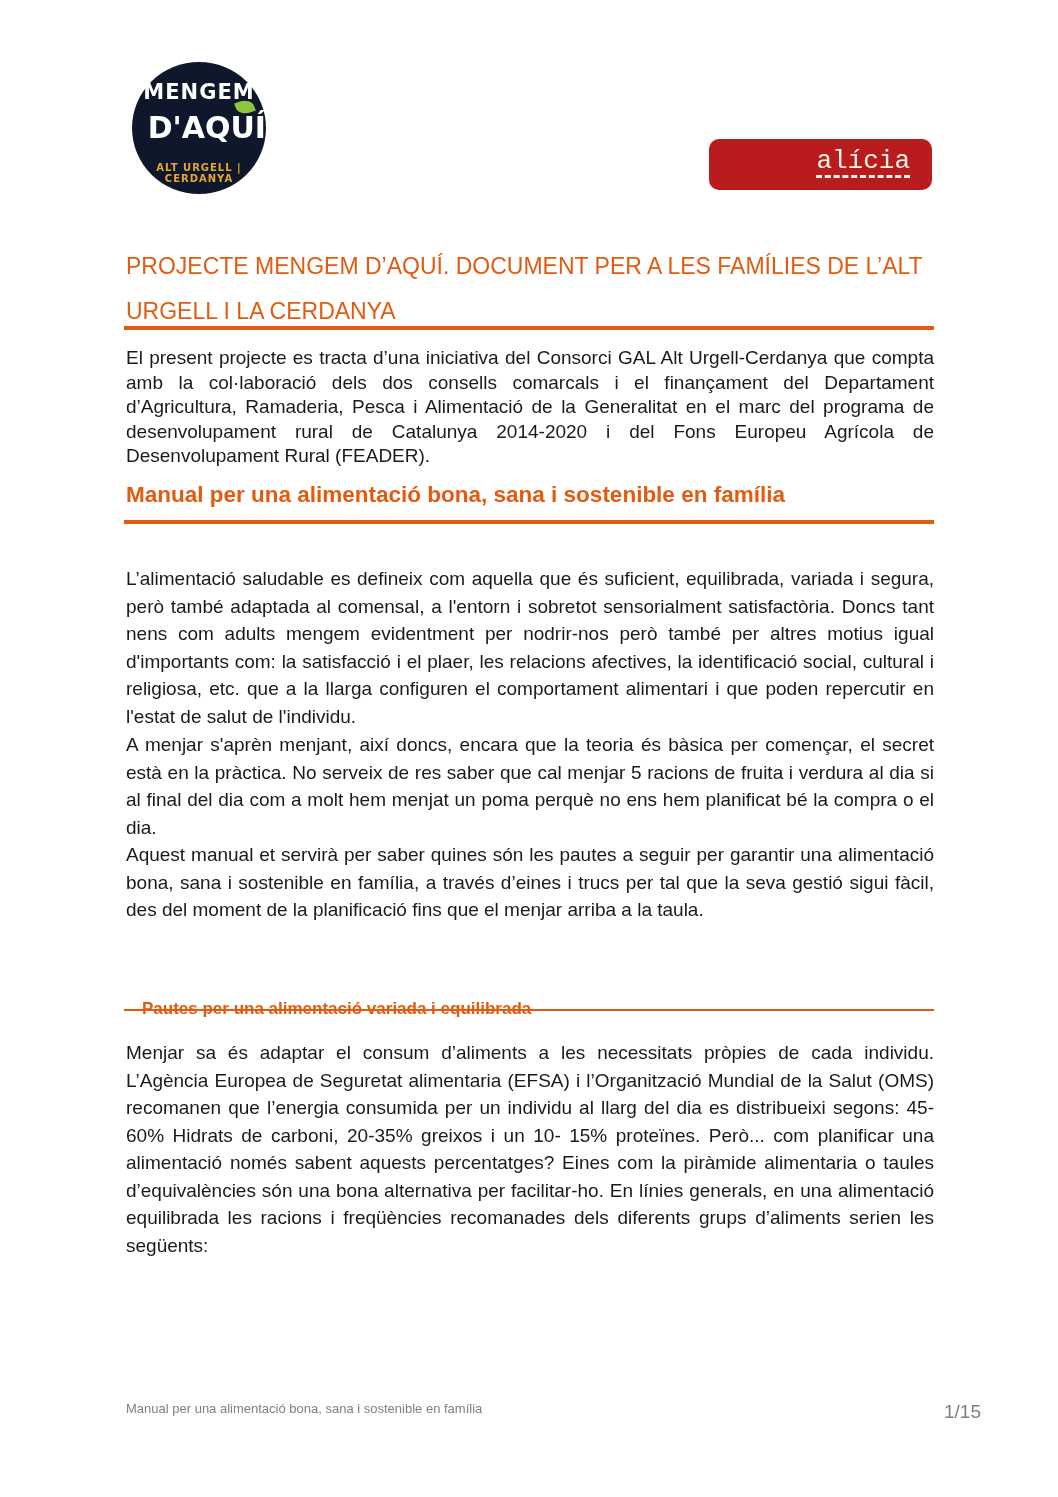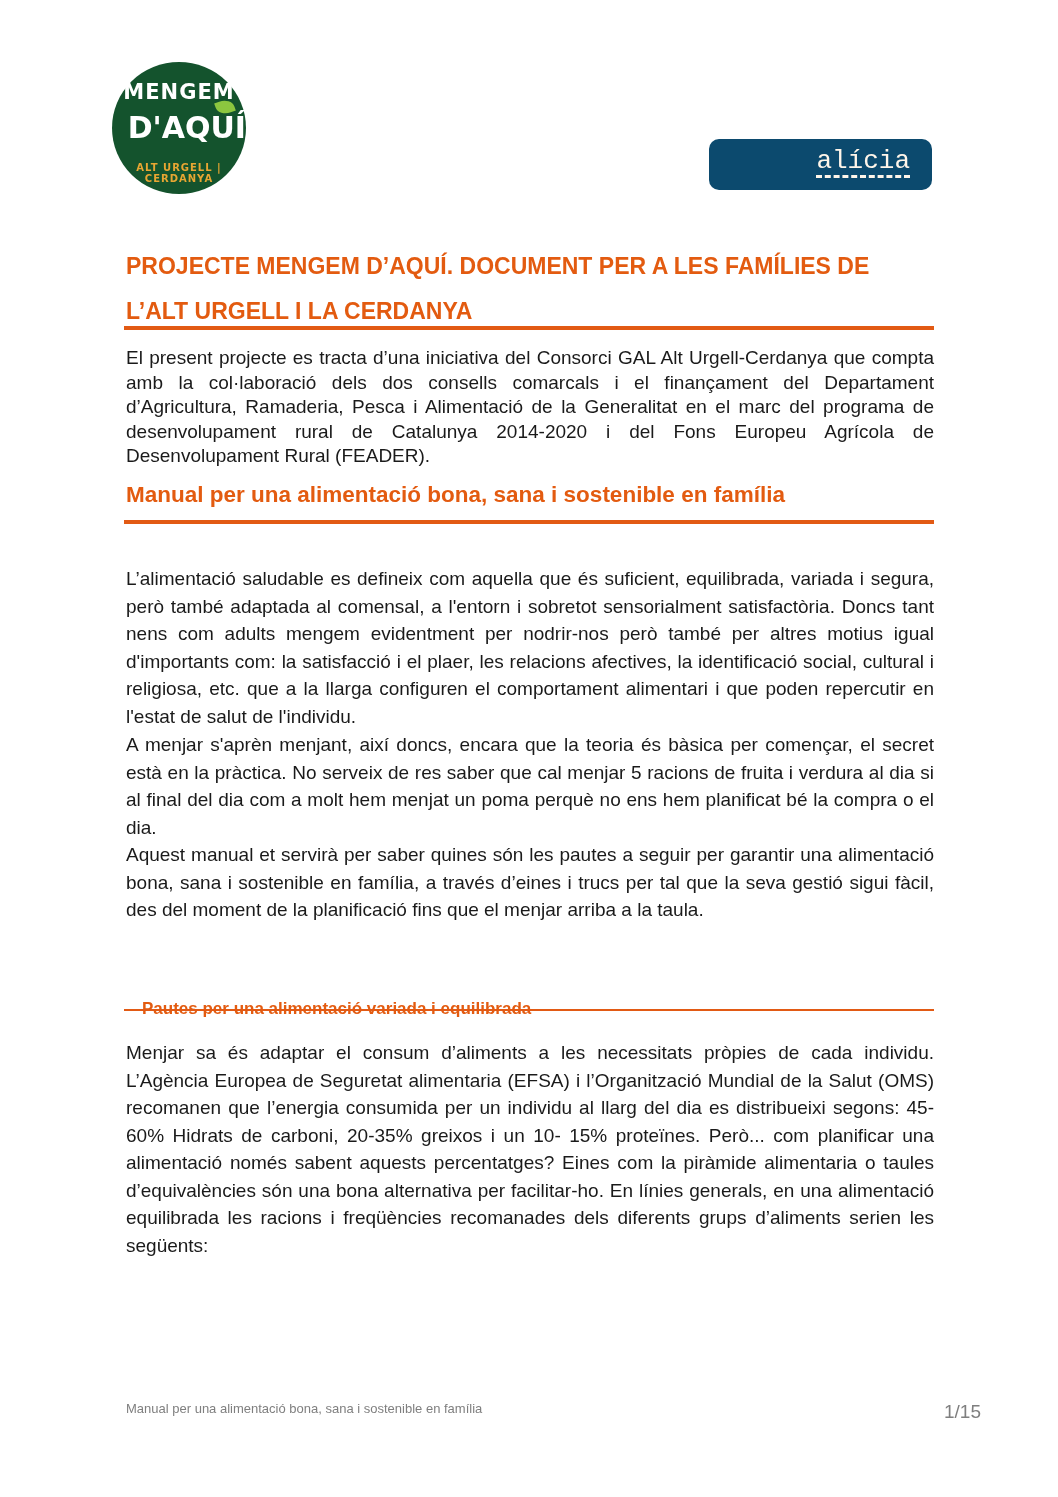--- a/index.html
+++ b/index.html
@@ -1,37 +1,37 @@
 <!DOCTYPE html>
 <html><head>
 <meta charset="utf-8">
 <style>
   html, body { margin: 0; padding: 0; background: #ffffff; }
   body { width: 1058px; height: 1497px; position: relative; overflow: hidden;
          font-family: "Liberation Sans", sans-serif; color: #1a1a1a; }
-  .logo { position: absolute; left: 112px; top: 62px; width: 134px; height: 132px;
-          border-radius: 50%; background: #14532d; }
+  .logo { position: absolute; left: 132px; top: 62px; width: 134px; height: 132px;
+          border-radius: 50%; background: #0f172a; }
   .logo .l1 { position: absolute; left: 0; right: 0; top: 18px; text-align: center;
               color: #fff; font-weight: bold; font-size: 21px; letter-spacing: 1px;
               font-family: "DejaVu Sans", sans-serif; }
   .logo .l2 { position: absolute; left: 0; right: 0; top: 48px; text-align: right;
               color: #fff; font-weight: bold; font-size: 30px; letter-spacing: 0px;
               font-family: "DejaVu Sans", sans-serif; }
   .logo .leaf { position: absolute; left: 104px; top: 38px; width: 18px; height: 14px;
                 background: #8cc63f; border-radius: 0 70% 0 70%; transform: rotate(-20deg); }
   .logo .l3 { position: absolute; left: 0; right: 0; top: 100px; text-align: center;
               color: #e8a632; font-size: 10px; font-weight: bold; letter-spacing: 1px;
               font-family: "DejaVu Sans", sans-serif; }
   .alicia { position: absolute; left: 709px; top: 139px; width: 223px; height: 51px;
-            background: #0c4a6e; border-radius: 10px; }
+            background: #b91c1c; border-radius: 10px; }
   .alicia span { position: absolute; right: 22px; top: 8px; color: #fff6ea;
                  font-family: "Liberation Mono", monospace; font-size: 26px;
                  border-bottom: 3px dashed #fff6ea; line-height: 28px; }
   .h1 { position: absolute; left: 126px; top: 244px; width: 810px;
-        color: #e35b10; font-weight: bold; font-size: 23px; line-height: 45px; margin: 0; }
+        color: #e35b10; font-weight: normal; font-size: 23px; line-height: 45px; margin: 0; }
   .rule { position: absolute; left: 124px; width: 810px; height: 4px; background: #e25a14; }
   .rule.thin { height: 2px; }
   .p { position: absolute; left: 126px; width: 808px; margin: 0;
        font-family: "Liberation Sans", sans-serif; font-size: 19px;
        text-align: justify; color: #1a1a1a; }
   .p1 { top: 346px; line-height: 24.5px; }
   .h2 { position: absolute; left: 126px; top: 478px; color: #e35b10;
         font-weight: bold; font-size: 22.5px; margin: 0; line-height: 34px; }
   .p2 { top: 565px; line-height: 27.5px; }
   .p3 { top: 731px; line-height: 27.5px; }

